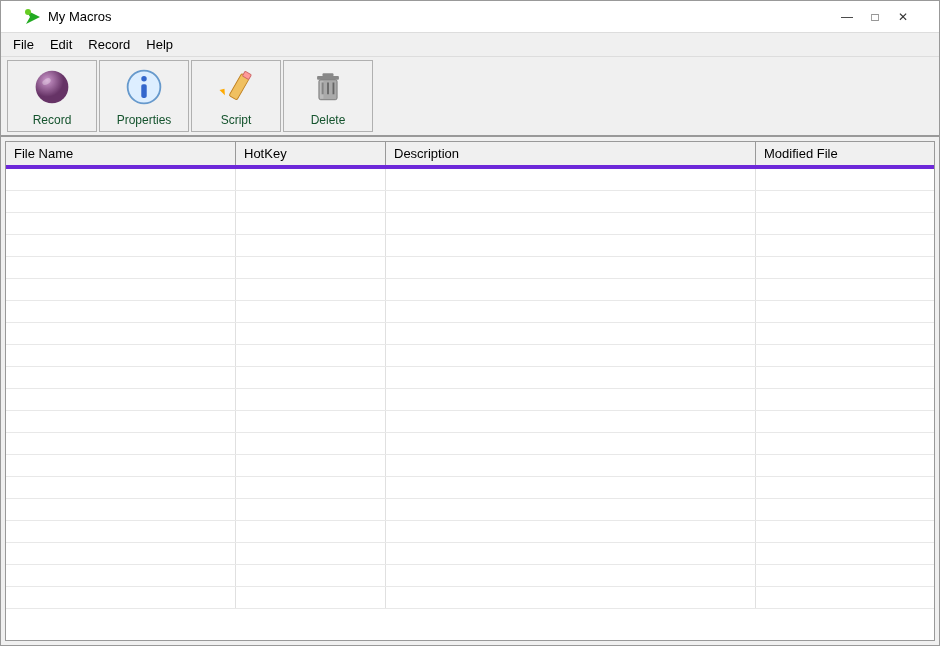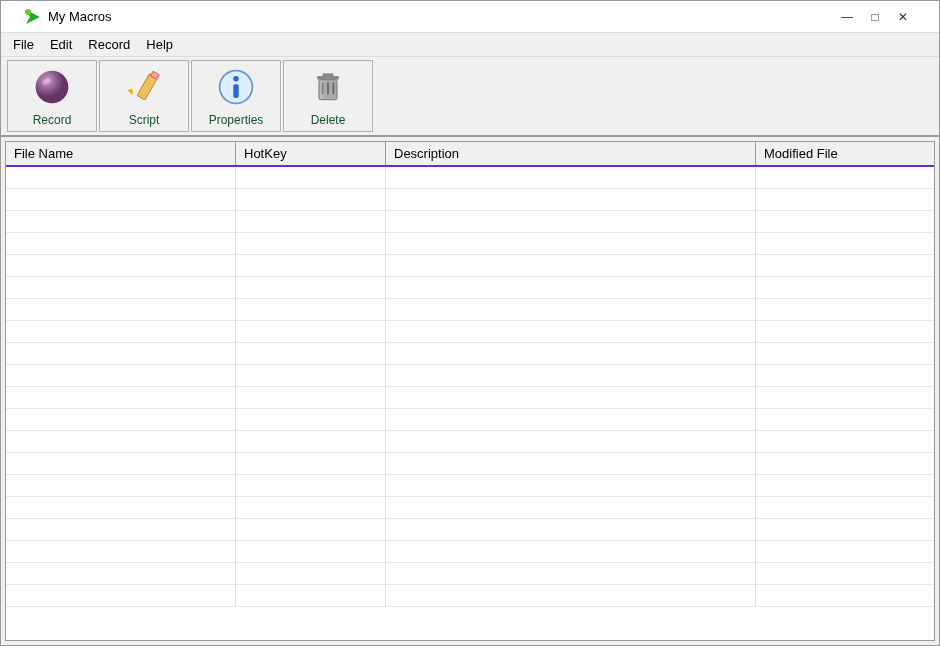--- a/index.html
+++ b/index.html
@@ -133,21 +133,21 @@
       margin: 4px;
       overflow: hidden;
       display: flex;
       flex-direction: column;
     }
 
     .table-header {
       display: grid;
       grid-template-columns: 230px 150px 370px 1fr;
       background: #f0f0f0;
-      border-bottom: 2px solid #6d28d9;
+      border-bottom: 4px solid #6d28d9;
       flex-shrink: 0;
     }
 
     .table-header-cell {
       padding: 4px 8px;
       font-size: 13px;
       border-right: 1px solid #999;
       font-weight: normal;
       color: #000;
     }
@@ -256,42 +256,42 @@
           <circle cx="22" cy="22" r="18" fill="url(#sphereGrad)"></circle>
           <ellipse cx="16" cy="16" rx="5" ry="3" fill="rgba(255,255,255,0.3)" transform="rotate(-30,16,16)"></ellipse>
         </svg>
       </div>
       <span class="toolbar-btn-label">Record</span>
     </button>
 
 
     <button class="toolbar-btn">
       <div class="toolbar-btn-icon">
-        <svg class="script-icon-svg" viewBox="0 0 44 44">
-
-          <rect x="20" y="6" width="10" height="28" rx="2" fill="#f0c060" stroke="#c08020" stroke-width="1" transform="rotate(30, 22, 22)"></rect>
-          <polygon points="14,34 18,30 22,36" fill="#ffaa00" transform="rotate(30, 22, 22) translate(-6, 0)"></polygon>
-
-          <rect x="28" y="4" width="8" height="6" rx="1" fill="#ff9999" stroke="#cc6666" stroke-width="1" transform="rotate(30, 22, 22) translate(-6, -2)"></rect>
-        </svg>
-      </div>
-      <span class="toolbar-btn-label">Script</span>
-    </button>
-
-    <button class="toolbar-btn">
-      <div class="toolbar-btn-icon">
         <svg class="properties-icon-svg" viewBox="0 0 44 44">
 
           <circle cx="22" cy="22" r="18" fill="#ddeeff" stroke="#6699cc" stroke-width="2"></circle>
 
           <circle cx="22" cy="13" r="3" fill="#3366cc"></circle>
           <rect x="19" y="19" width="6" height="15" rx="2" fill="#3366cc"></rect>
         </svg>
       </div>
       <span class="toolbar-btn-label">Properties</span>
+    </button>
+
+    <button class="toolbar-btn">
+      <div class="toolbar-btn-icon">
+        <svg class="script-icon-svg" viewBox="0 0 44 44">
+
+          <rect x="20" y="6" width="10" height="28" rx="2" fill="#f0c060" stroke="#c08020" stroke-width="1" transform="rotate(30, 22, 22)"></rect>
+          <polygon points="14,34 18,30 22,36" fill="#ffaa00" transform="rotate(30, 22, 22) translate(-6, 0)"></polygon>
+
+          <rect x="28" y="4" width="8" height="6" rx="1" fill="#ff9999" stroke="#cc6666" stroke-width="1" transform="rotate(30, 22, 22) translate(-6, -2)"></rect>
+        </svg>
+      </div>
+      <span class="toolbar-btn-label">Script</span>
     </button>
 
     <button class="toolbar-btn">
       <div class="toolbar-btn-icon">
         <svg class="delete-icon-svg" viewBox="0 0 44 44">
 
           <rect x="10" y="10" width="24" height="4" rx="1" fill="#888"></rect>
           <rect x="16" y="7" width="12" height="4" rx="1" fill="#888"></rect>
 
           <rect x="12" y="14" width="20" height="22" rx="2" fill="#aaa" stroke="#777" stroke-width="1"></rect>

